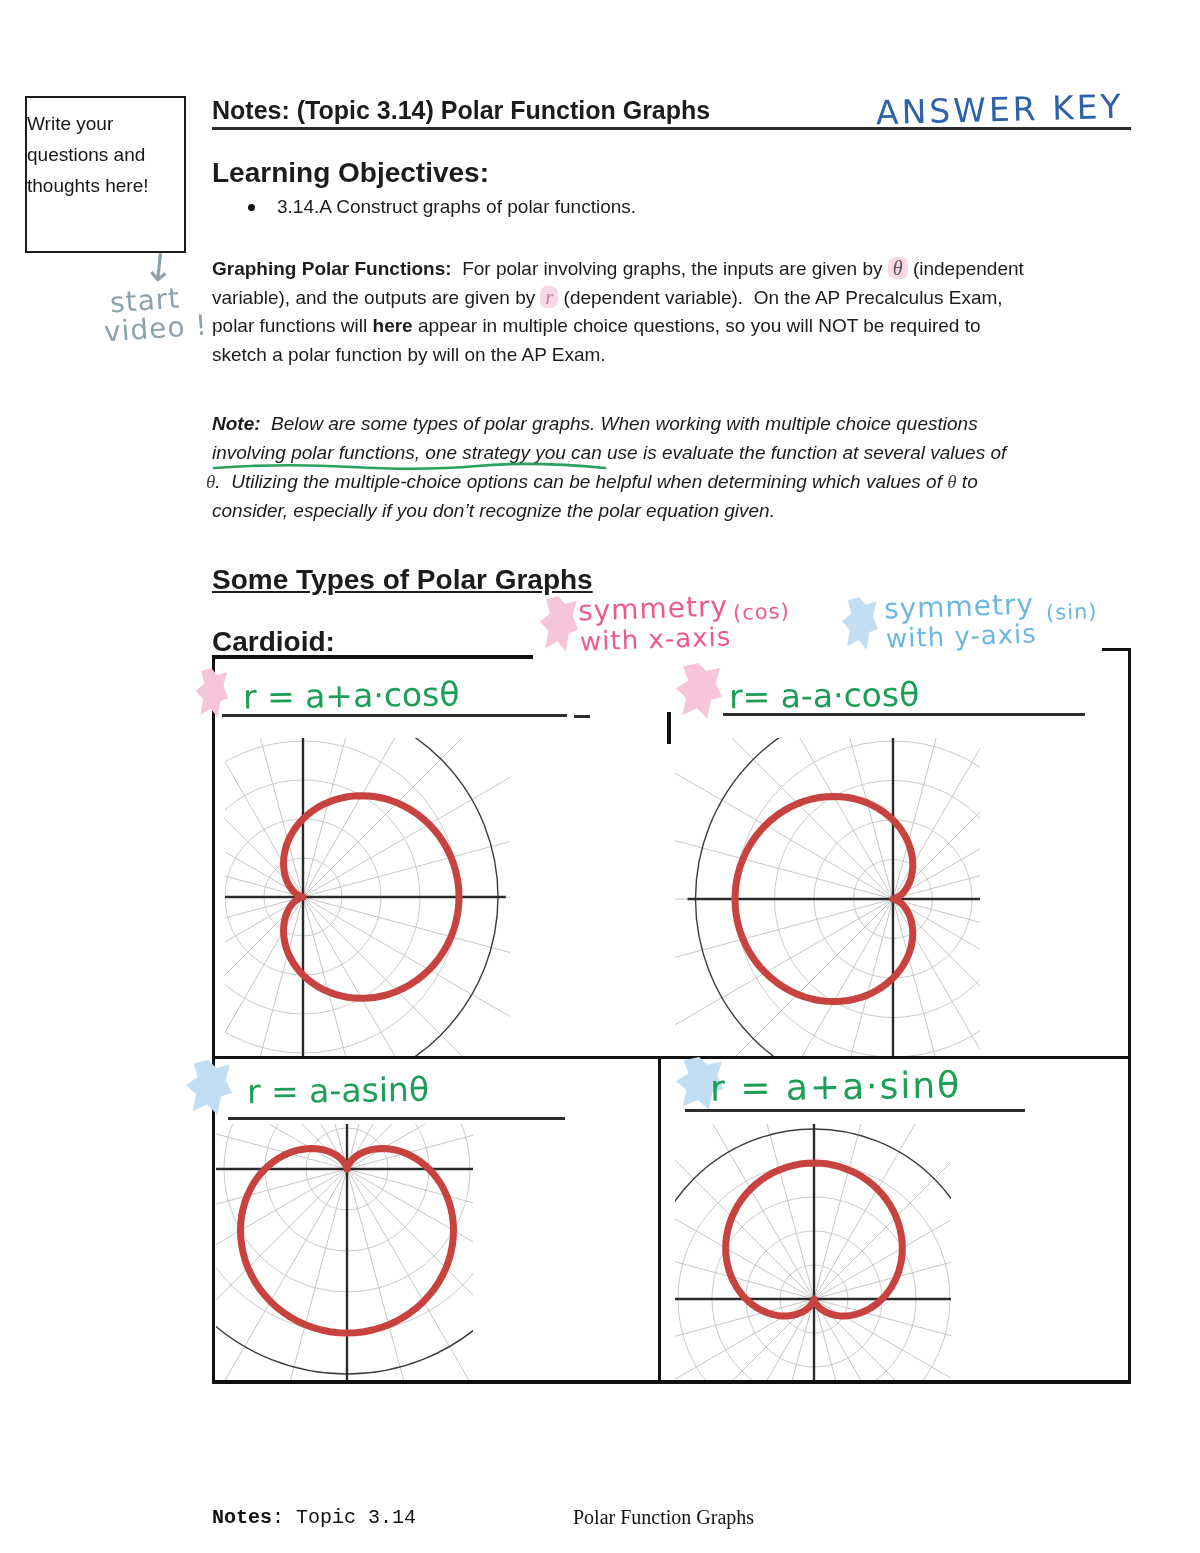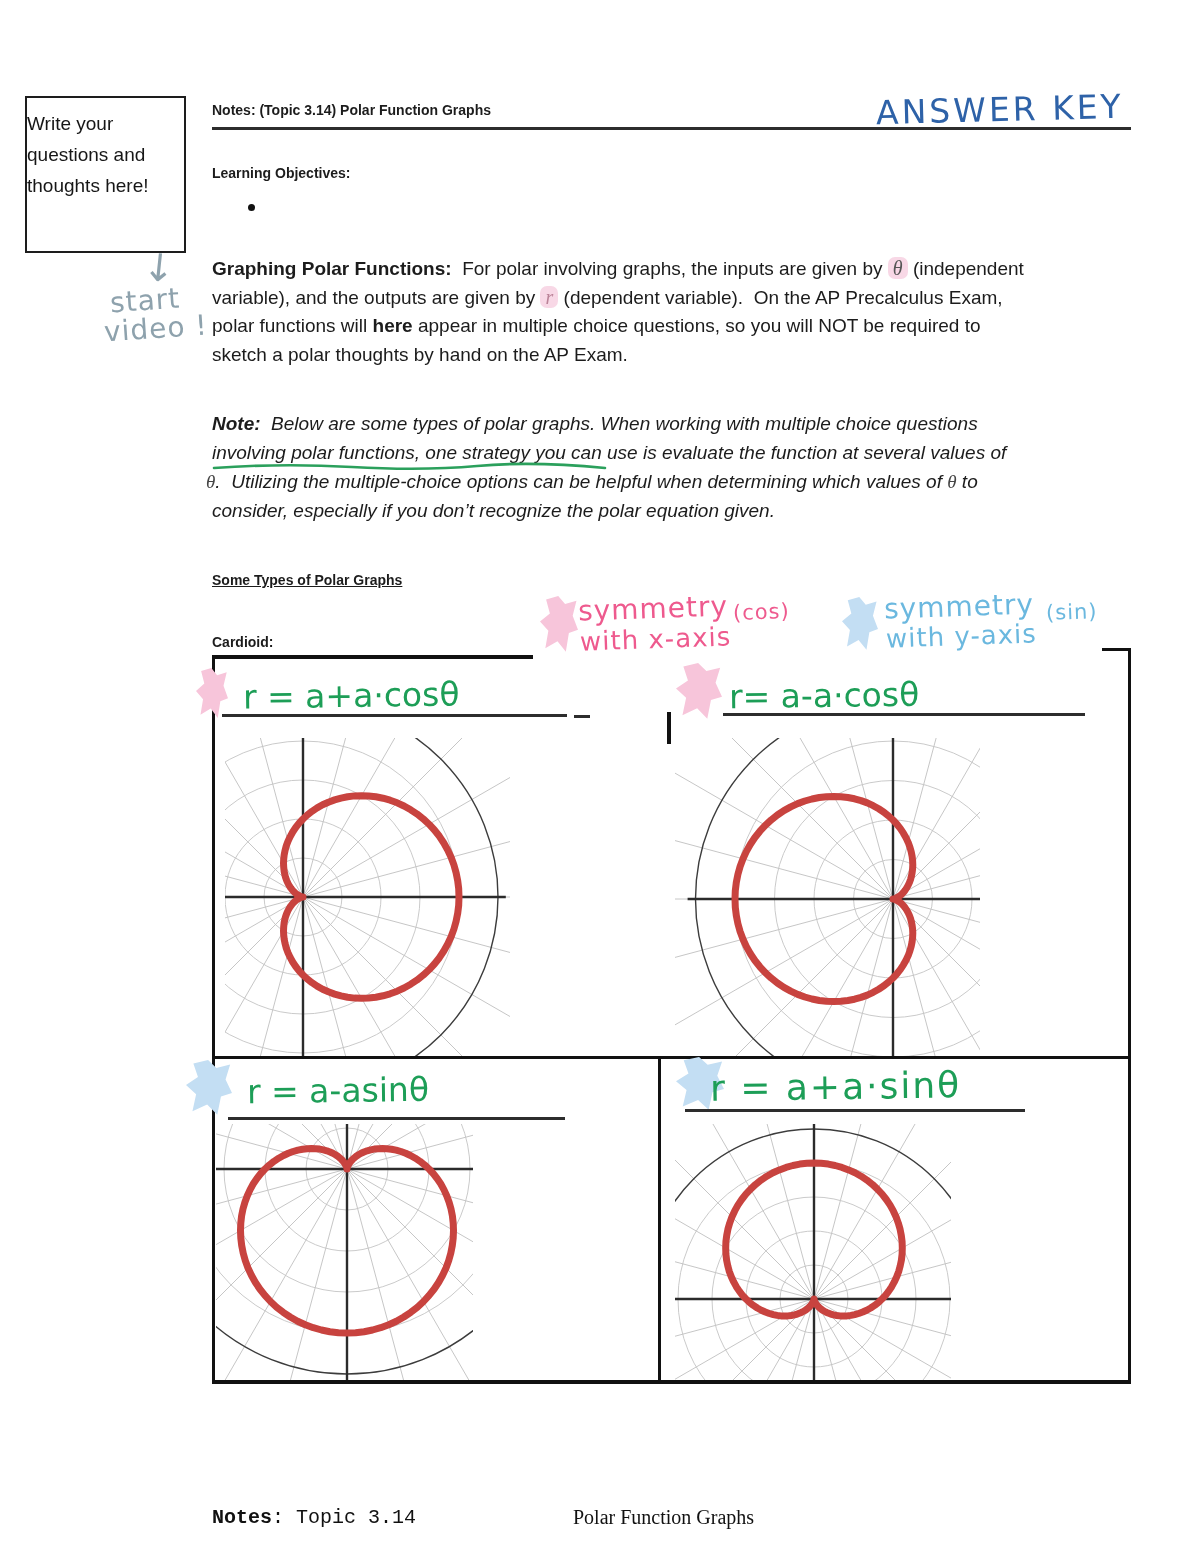--- a/index.html
+++ b/index.html
@@ -2,22 +2,22 @@
 <html><head>
 <meta charset="utf-8">
 <style>
   html,body{margin:0;padding:0;background:#ffffff;}
   .page{position:relative;width:1200px;height:1553px;background:#ffffff;overflow:hidden;
         font-family:"Liberation Sans",sans-serif;color:#1a1a1a;}
   .abs{position:absolute;}
   .line{position:absolute;white-space:pre;font-size:19px;line-height:22px;color:#1c1c1c;}
   .bold{font-weight:700;}
   .ital{font-style:italic;}
-  .title{font-size:14px;font-weight:700;}
-  .heading{font-size:14px;font-weight:700;}
+  .title{font-size:25px;font-weight:700;}
+  .heading{font-size:28px;font-weight:700;}
   .rule{position:absolute;background:#2d2d2d;}
   
   .margin-box{position:absolute;left:25px;top:96px;width:161px;height:157px;
               border:2.5px solid #1d1d1d;box-sizing:border-box;padding:10px 8px 0 0;}
   .margin-box .txt{font-size:19px;line-height:31px;color:#161616;}
   
   .pencil{position:absolute;color:#8ea2ad;font-family:"DejaVu Sans",sans-serif;}
   
   .answer-key{position:absolute;left:876px;top:90px;font-size:33px;letter-spacing:3px;
               color:#2e62a8;font-family:"DejaVu Sans",sans-serif;transform:rotate(-1.5deg);}
@@ -54,26 +54,27 @@
   <div class="pencil" style="left:143px;top:246px;font-size:38px;transform:rotate(6deg);">↓</div>
   <div class="pencil" style="left:110px;top:284px;font-size:28px;transform:rotate(-4deg);letter-spacing:1px;">start</div>
   <div class="pencil" style="left:104px;top:312px;font-size:28px;transform:rotate(-4deg);letter-spacing:1px;">video !</div>
 
   <div class="line title" style="left:212px;top:99px;">Notes: (Topic 3.14) Polar Function Graphs</div>
   <div class="rule" style="left:212px;top:127px;width:919px;height:2.5px;"></div>
   <div class="answer-key">ANSWER KEY</div>
 
   <div class="line heading" style="left:212px;top:162px;">Learning Objectives:</div>
   <div class="bullet-dot"></div>
+  <div class="line" style="left:277px;top:196px;">3.14.A Construct graphs of polar functions.</div>
 
   <div>
     <div class="line" style="left:212px;top:257px;"><span class="bold">Graphing Polar Functions:</span><span>  For polar involving graphs, the inputs are given by </span><span class="pill theta">θ</span><span> (independent</span></div>
     <div class="line" style="left:212px;top:286px;"><span>variable), and the outputs are given by </span><span class="pill rsym">r</span><span> (dependent variable).  On the AP Precalculus Exam,</span></div>
     <div class="line" style="left:212px;top:315px;"><span>polar functions will </span><span class="bold">here</span><span> appear in multiple choice questions, so you will NOT be required to</span></div>
-    <div class="line" style="left:212px;top:344px;">sketch a polar thoughts by hand on the AP Exam.</div>
+    <div class="line" style="left:212px;top:344px;">sketch a polar function by will on the AP Exam.</div>
   </div>
 
   <div>
     <div class="line ital" style="left:212px;top:413px;"><span class="bold ital">Note:</span><span>  Below are some types of polar graphs. When working with multiple choice questions</span></div>
     <div class="line ital" style="left:212px;top:442px;">involving polar functions, one strategy you can use is evaluate the function at several values of</div>
     <div class="line ital" style="left:206px;top:471px;"><span class="serif-theta">θ</span><span>.  Utilizing the multiple-choice options can be helpful when determining which values of </span><span class="serif-theta">θ</span><span> to</span></div>
     <div class="line ital" style="left:212px;top:500px;">consider, especially if you don’t recognize the polar equation given.</div>
   </div>
 
   <svg class="abs" style="left:212px;top:462px;" width="396" height="10">

